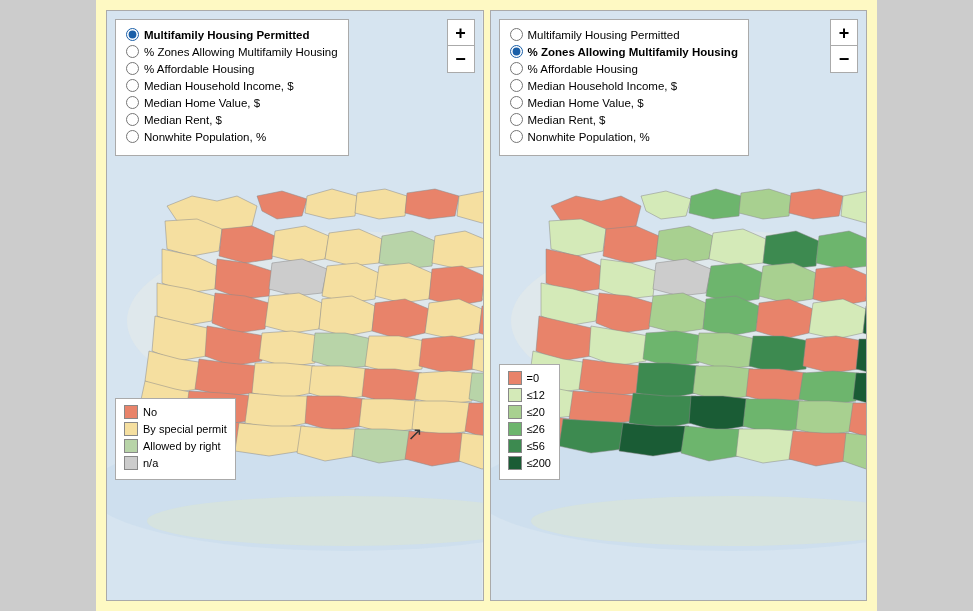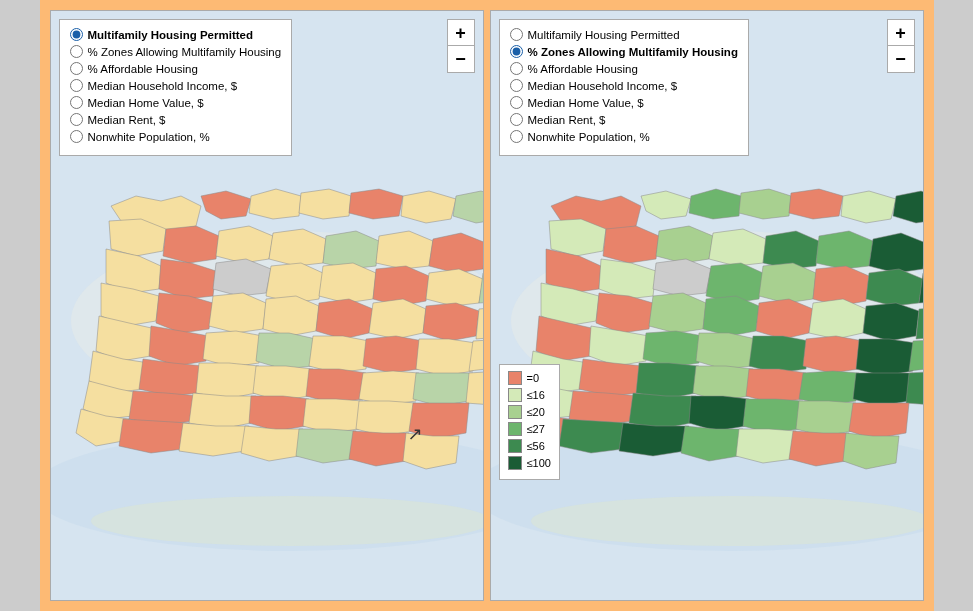--- a/index.html
+++ b/index.html
@@ -11,22 +11,22 @@
       width: 973px;
       height: 611px;
       overflow: hidden;
       font-family: Arial, sans-serif;
       font-size: 12px;
     }
     .outer-container {
       display: flex;
       gap: 6px;
       padding: 10px;
-      background: #fdba74;
-      width: 894px;
+      background: #fef9c3;
+      width: 781px;
       height: 611px;
     }
     .map-panel {
       flex: 1;
       background: #e8eef4;
       border: 1px solid #aaa;
       position: relative;
       overflow: hidden;
     }
     .controls-box {
@@ -223,20 +223,38 @@
         <input type="radio" name="left_layer" style="">
         <span>Nonwhite Population, %</span>
       </label>
     </div>
 
     <div class="zoom-box">
       <button class="zoom-btn">+</button>
       <button class="zoom-btn">−</button>
     </div>
 
+    <div class="legend-box">
+      <div class="legend-item">
+        <div class="legend-swatch" style="background:#e8836a;"></div>
+        <span>No</span>
+      </div>
+      <div class="legend-item">
+        <div class="legend-swatch" style="background:#f5dfa0;"></div>
+        <span>By special permit</span>
+      </div>
+      <div class="legend-item">
+        <div class="legend-swatch" style="background:#b8d4a8;"></div>
+        <span>Allowed by right</span>
+      </div>
+      <div class="legend-item">
+        <div class="legend-swatch" style="background:#cccccc;"></div>
+        <span>n/a</span>
+      </div>
+    </div>
 
     <div style="position:absolute;bottom:155px;right:60px;font-size:18px;color:#333;">↗</div>
   </div>
 
   <div class="map-panel">
 
     <svg style="position:absolute;top:0;left:0;width:100%;height:100%;">
       <rect width="100%" height="100%" fill="#d6e4f0"></rect>
       <ellipse cx="240" cy="310" rx="220" ry="90" fill="#e8ece8" opacity="0.5"></ellipse>
       <ellipse cx="240" cy="480" rx="260" ry="60" fill="#c8dcec" opacity="0.6"></ellipse>
@@ -349,34 +367,34 @@
       <button class="zoom-btn">−</button>
     </div>
 
     <div class="legend-box">
       <div class="legend-item">
         <div class="legend-swatch" style="background:#e8836a;"></div>
         <span>=0</span>
       </div>
       <div class="legend-item">
         <div class="legend-swatch" style="background:#d4eab8;"></div>
-        <span>≤16</span>
+        <span>≤12</span>
       </div>
       <div class="legend-item">
         <div class="legend-swatch" style="background:#a8d090;"></div>
         <span>≤20</span>
       </div>
       <div class="legend-item">
         <div class="legend-swatch" style="background:#6db56d;"></div>
-        <span>≤27</span>
+        <span>≤26</span>
       </div>
       <div class="legend-item">
         <div class="legend-swatch" style="background:#3d8a50;"></div>
         <span>≤56</span>
       </div>
       <div class="legend-item">
         <div class="legend-swatch" style="background:#1a5c35;"></div>
-        <span>≤100</span>
+        <span>≤200</span>
       </div>
     </div>
   </div>
 
 </div>
 
 </body></html>

